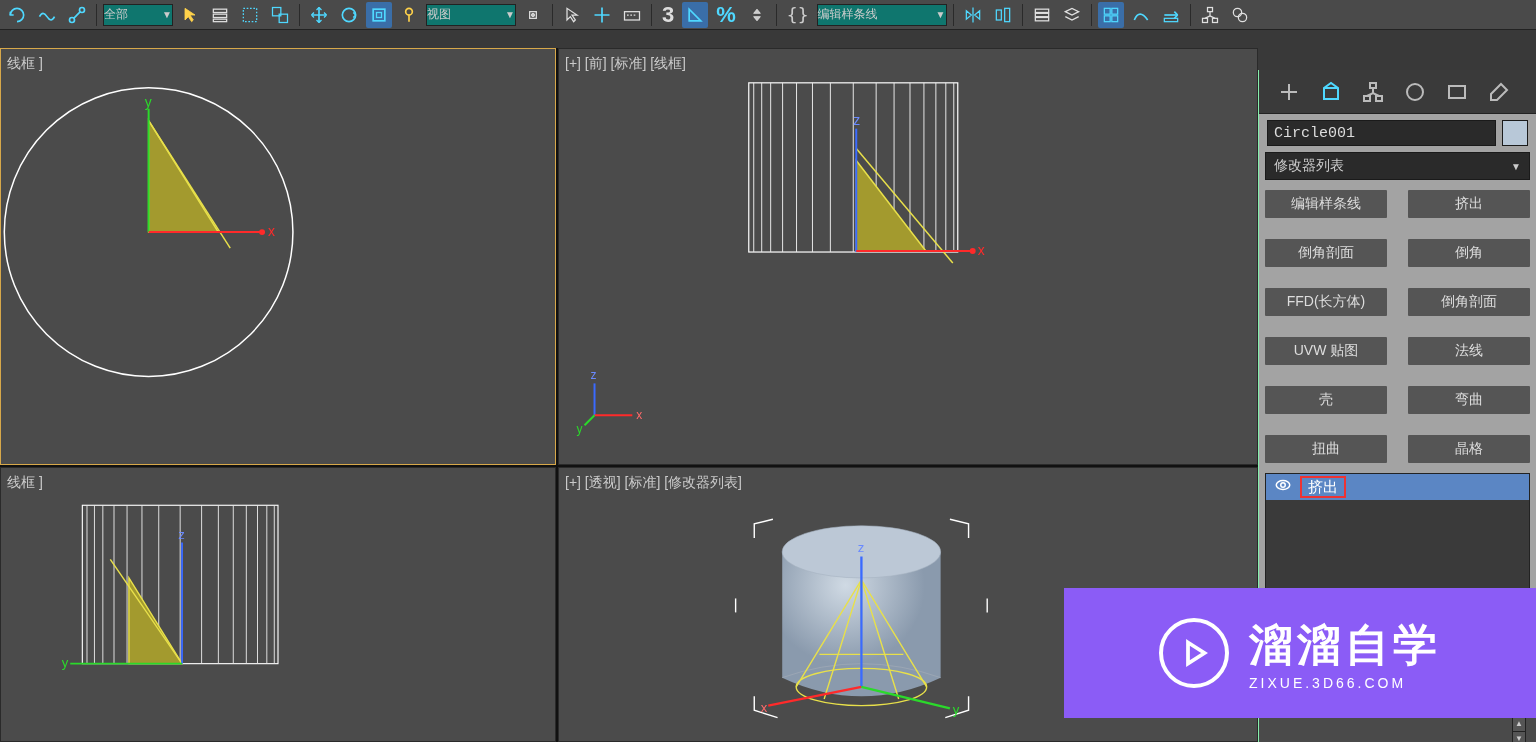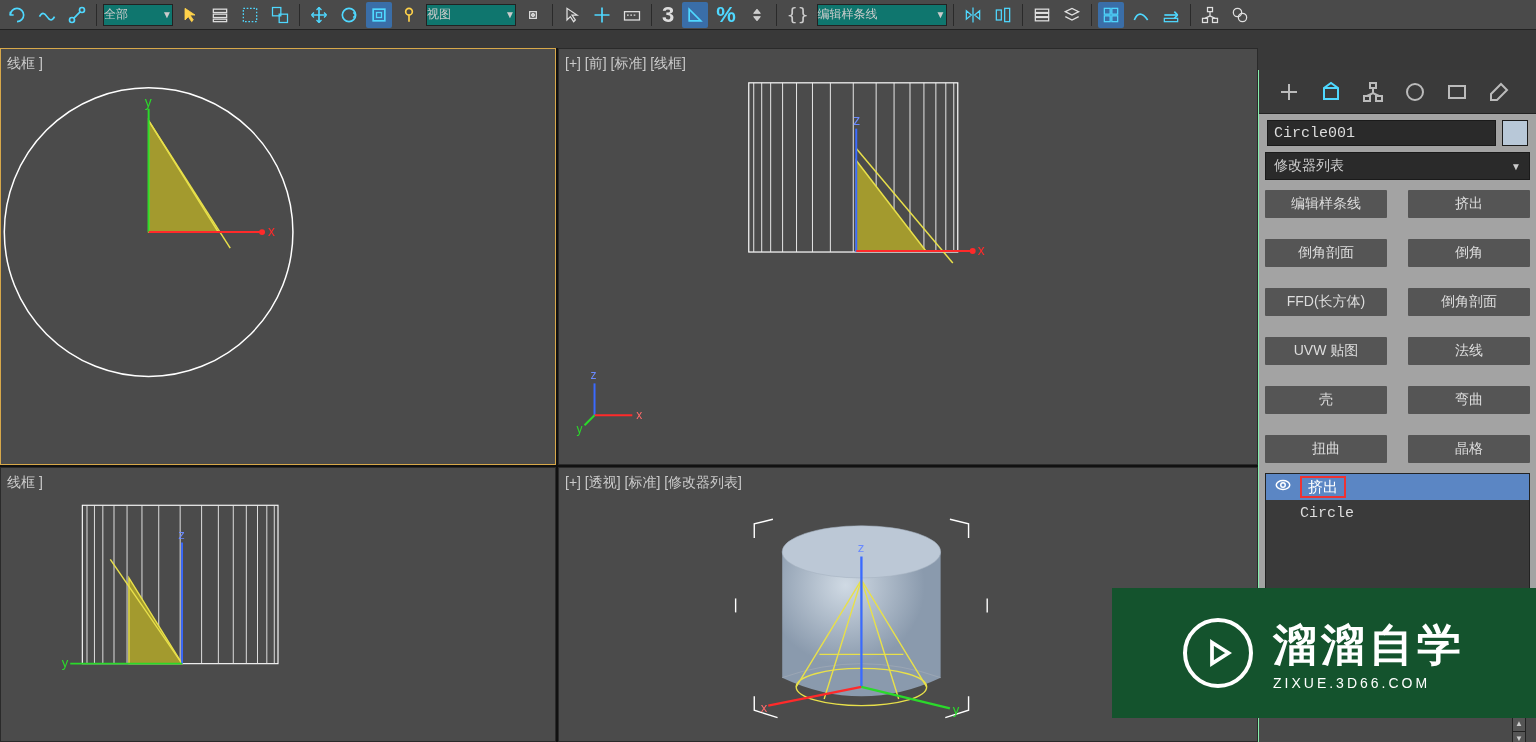--- a/index.html
+++ b/index.html
@@ -173,22 +173,22 @@
     width:30px;height:28px;
     display:flex;align-items:center;justify-content:center;
     color:#bbb;
   }
   .stool.active { background:#3a6ea8; }
 
   
   .watermark {
     position:absolute;
     right:0; bottom:24px;
-    width:424px; height:130px;
-    background:#14532d;
+    width:472px; height:130px;
+    background:#8b5cf6;
     display:flex;align-items:center;justify-content:center;
     gap:20px;
     z-index:50;
   }
   .watermark .logo {
     width:70px;height:70px;
     border:4px solid #fff;
     border-radius:50%;
     display:flex;align-items:center;justify-content:center;
   }
@@ -591,24 +591,20 @@
         <span class="eye">
           <svg width="18" height="18" viewBox="0 0 24 24" fill="none" stroke="#fff" stroke-width="2">
               <ellipse cx="12" cy="12" rx="9" ry="6"></ellipse>
               <circle cx="12" cy="12" r="3"></circle>
             </svg>
         </span>
         <span class="redbox">
           <span>挤出</span>
         </span>
       </div>
-      <div class="stack-row">
-        <span class="eye"></span>
-        <span>Circle</span>
-      </div>
     </div>
 
     <div class="stack-tools">
       <div class="stool">
           <svg width="20" height="20" viewBox="0 0 24 24" stroke="#bbb" fill="none" stroke-width="2">
             <path d="M12 3 L12 14 M8 14 L16 14 L14 20 L10 20 Z"></path>
           </svg>
         </div>
       <div class="stool active">
           <svg width="20" height="20" viewBox="0 0 24 24" stroke="#fff" fill="none" stroke-width="2">

